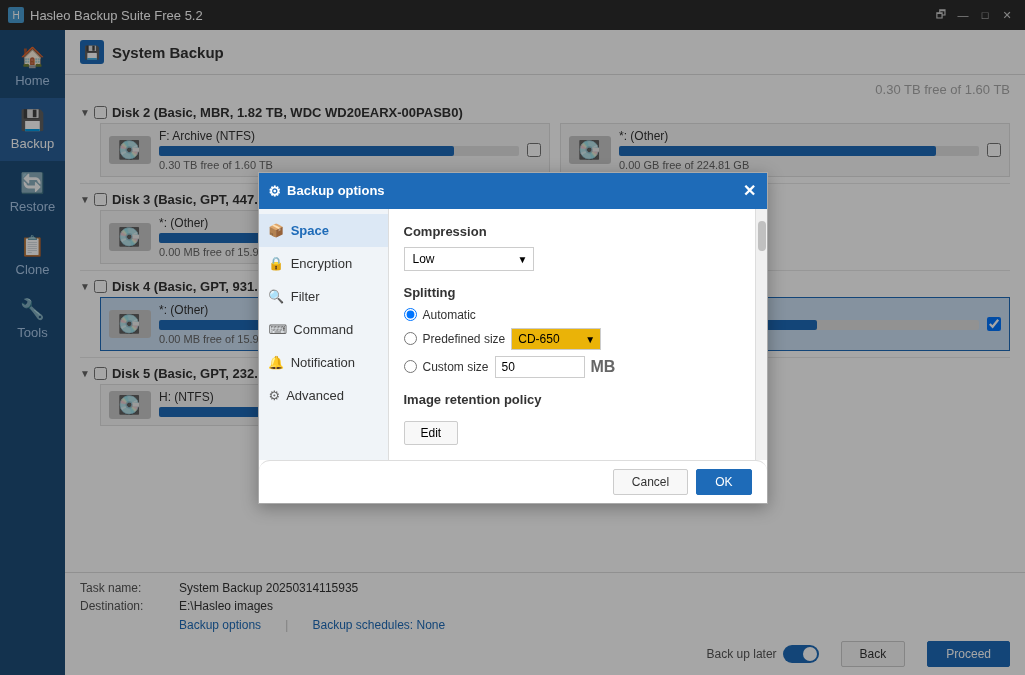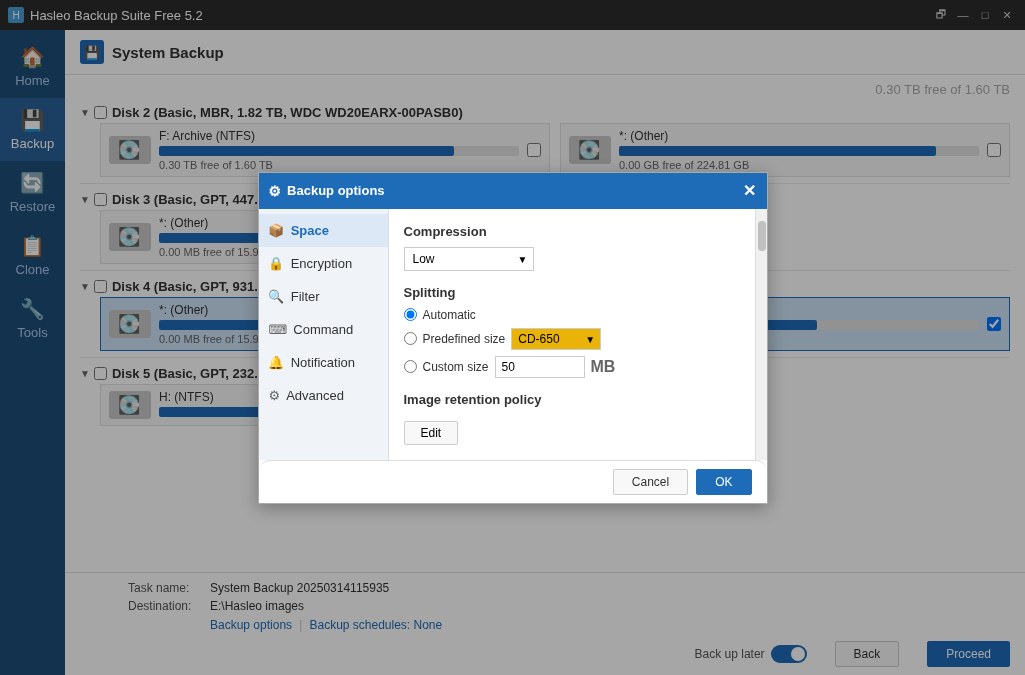--- a/index.html
+++ b/index.html
@@ -108,25 +108,25 @@
     .progress-bar-fill { height: 100%; background: #1e6bb8; border-radius: 2px; }
     .partition-size { font-size: 11px; color: #666; }
     .partition-check { width: 14px; height: 14px; }
 
     
     .bottom-bar {
       background: #fff;
       border-top: 1px solid #ddd;
       padding: 8px 15px;
     }
-    .bottom-row { display: flex; align-items: center; gap: 7px; margin-bottom: 4px; margin-left: 48px; }
+    .bottom-row { display: flex; align-items: center; gap: 24px; margin-bottom: 4px; }
     .bottom-label { color: #555; font-size: 12px; min-width: 75px; }
     .bottom-value { color: #333; font-size: 12px; }
     .link-text { color: #1e6bb8; cursor: pointer; font-size: 12px; text-decoration: none; }
-    .bottom-actions { display: flex; justify-content: flex-end; align-items: center; gap: 28px; padding-top: 5px; }
+    .bottom-actions { display: flex; justify-content: flex-end; align-items: center; gap: 22px; padding-top: 5px; }
     .btn-secondary {
       padding: 5px 18px;
       border: 1px solid #ccc;
       background: #f8f8f8;
       color: #333;
       cursor: pointer;
       border-radius: 2px;
       font-size: 12px;
     }
     .btn-primary {

